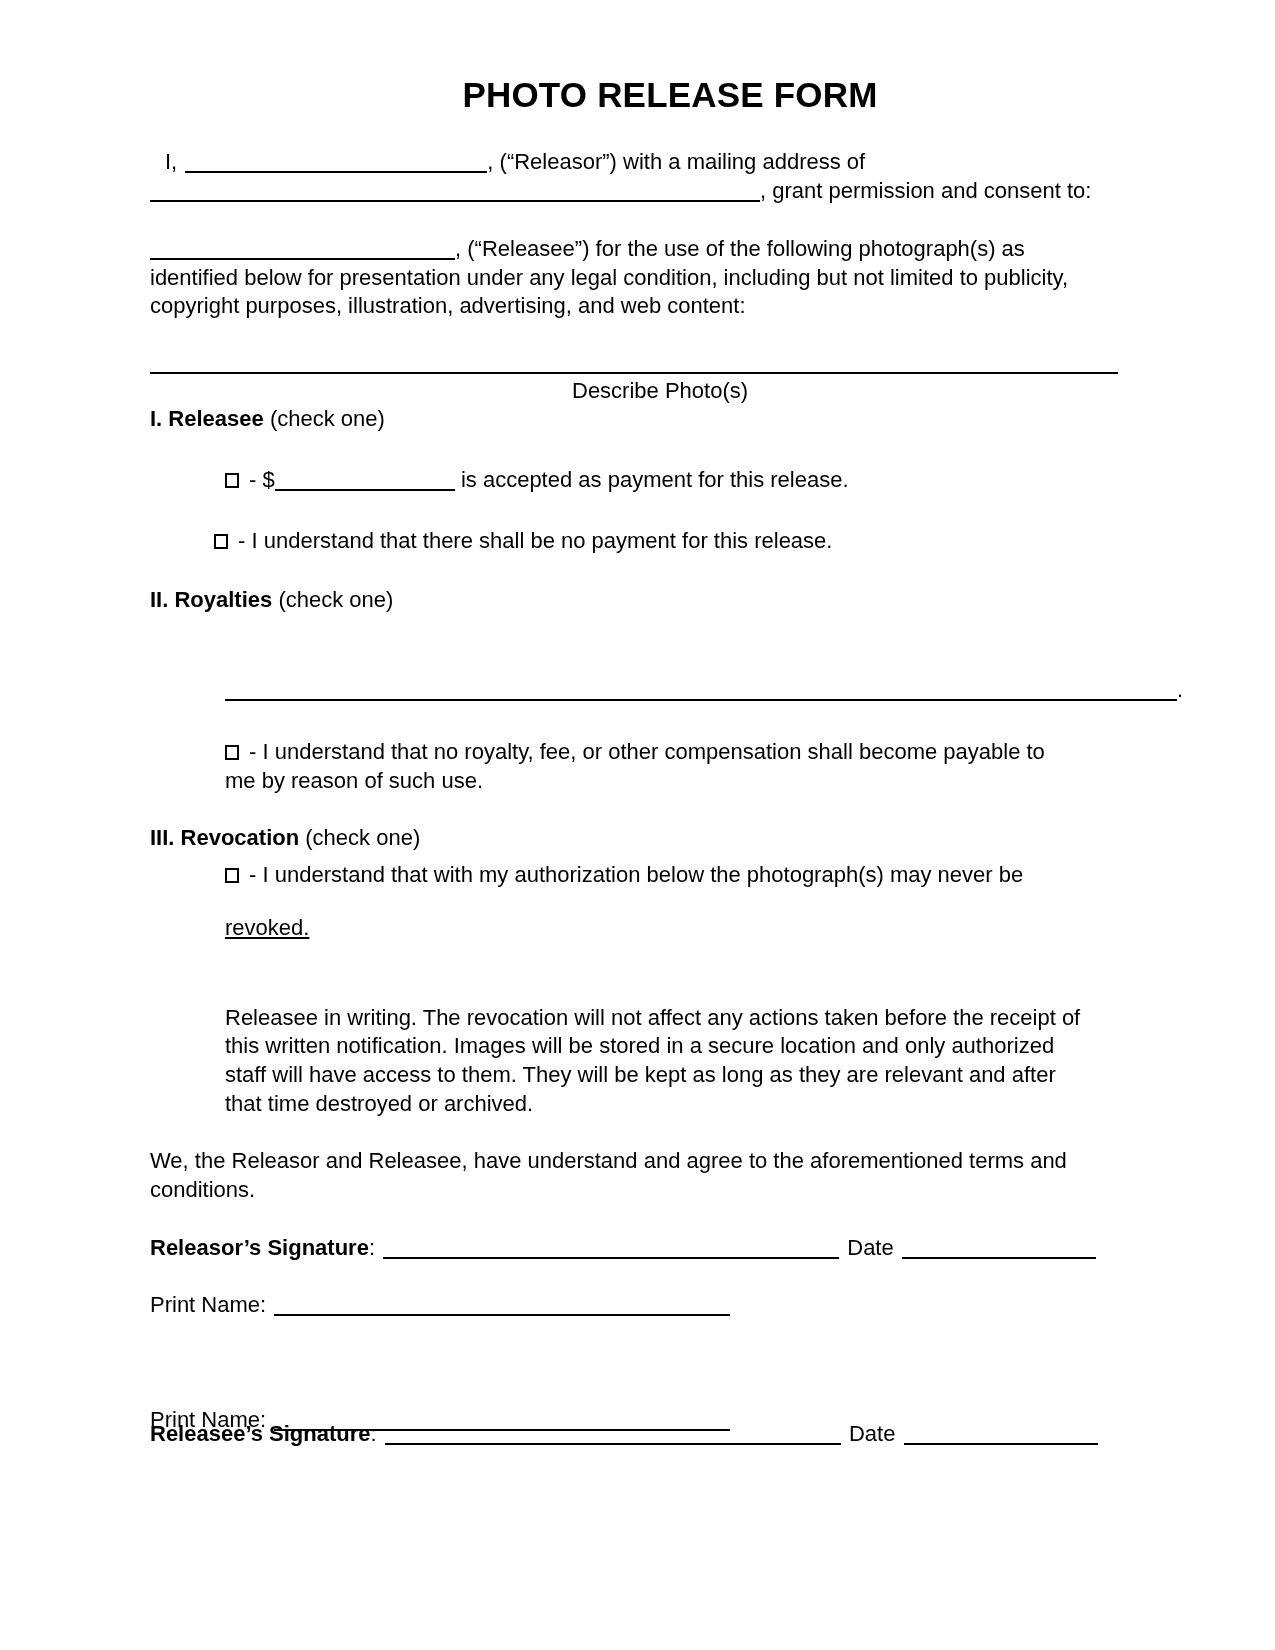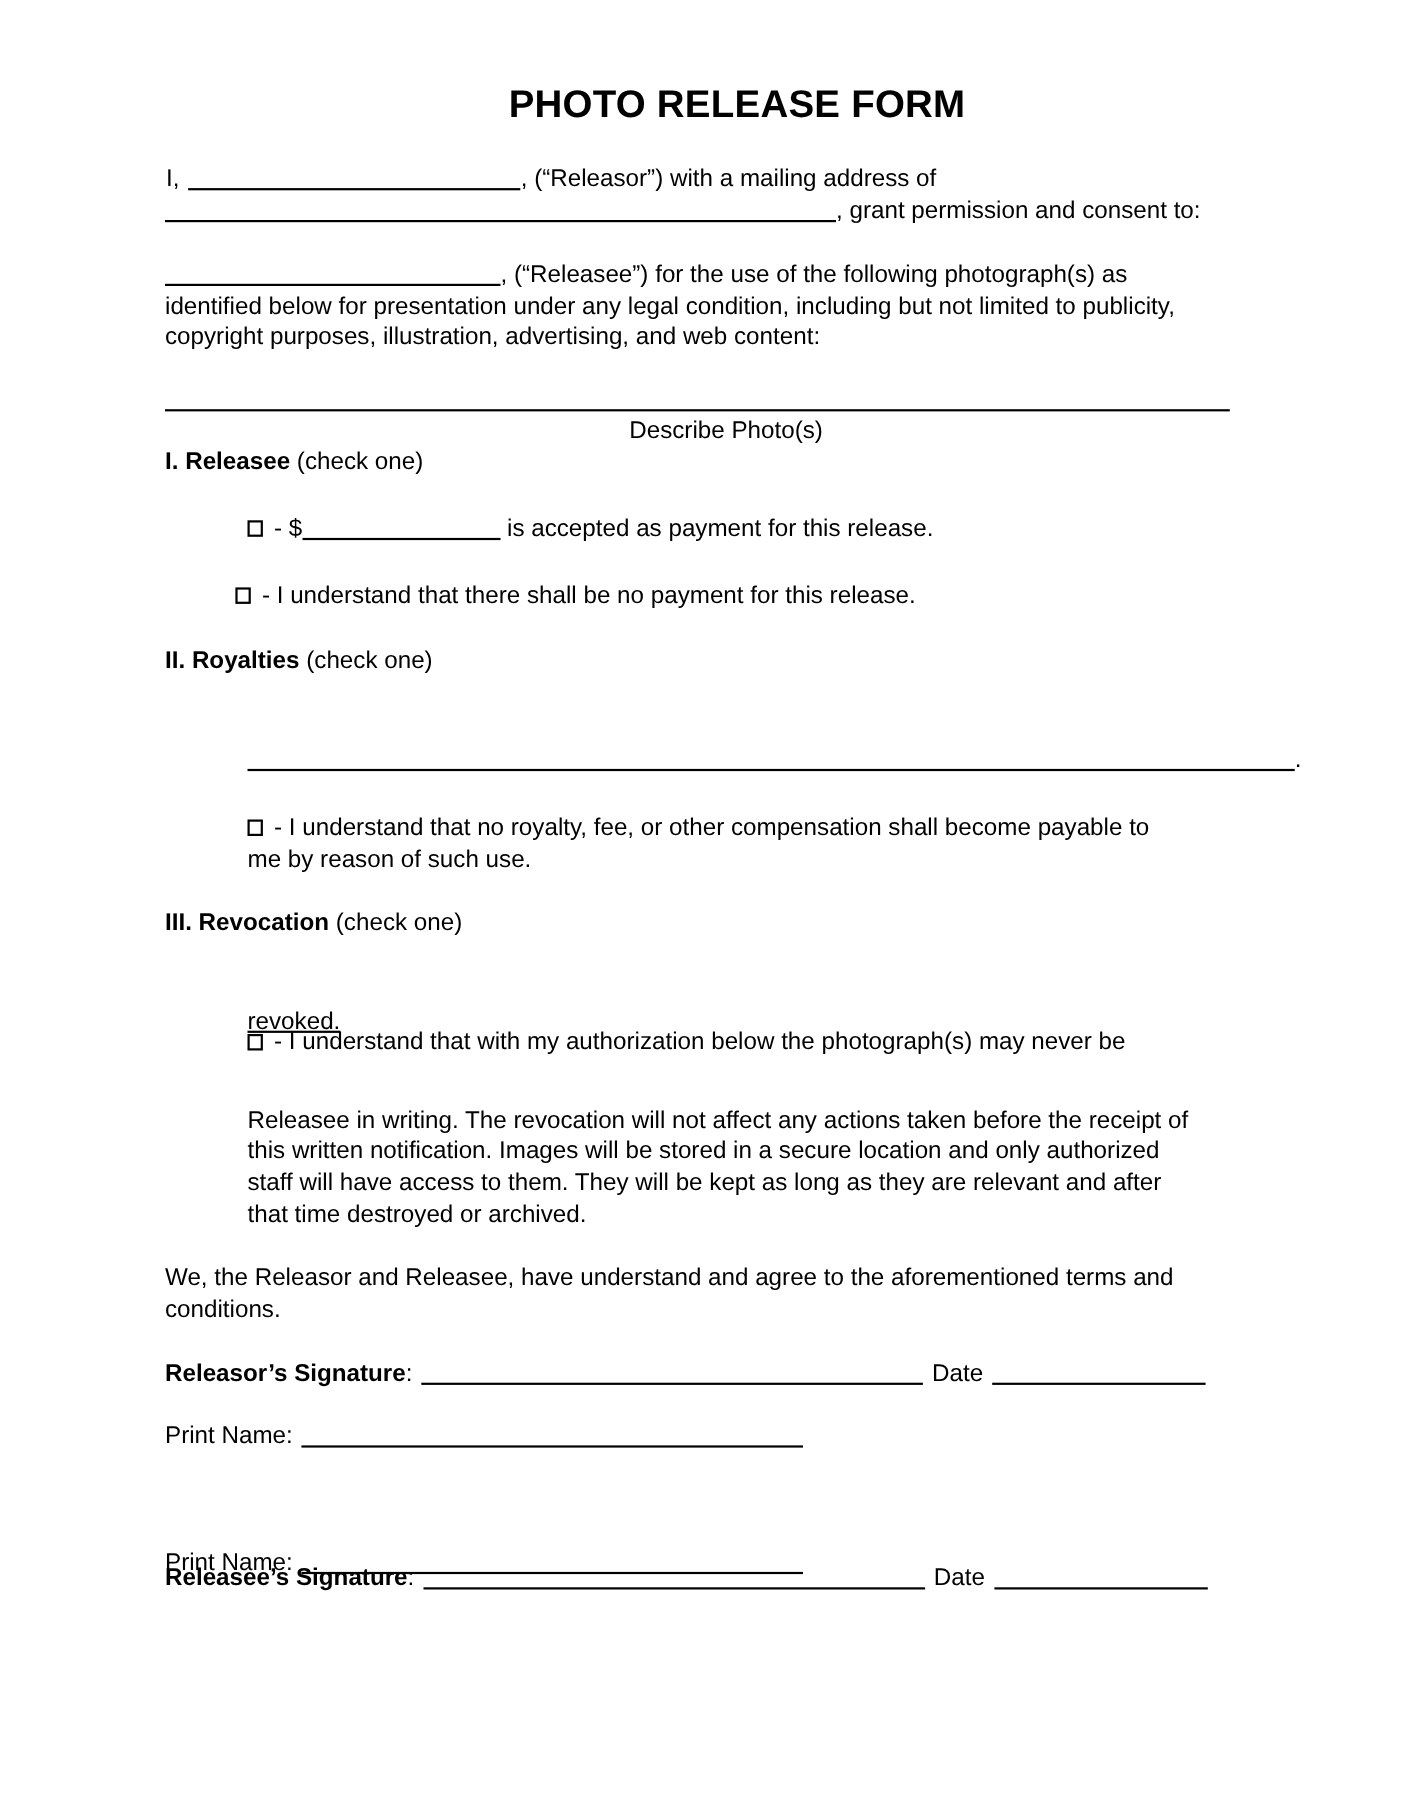--- a/index.html
+++ b/index.html
@@ -19,21 +19,21 @@
   .b { font-weight: bold; }
   .cb { display: inline-block; width: 14px; height: 15px; border: 2px solid #000; box-sizing: border-box; vertical-align: -1px; margin-right: 4px; }
 </style>
 </head>
 <body>
 
 <div class="page">
 
   <div class="title">PHOTO RELEASE FORM</div>
 
-  <div class="abs" style="left:151px; top:147px;text-align:right;">
+  <div class="abs" style="left:165px; top:147px;text-align:right;">
     <span>I,</span>
     <span class="blank" style="width:302px; margin-left:2px;"></span><span>, (“Releasor”) with a mailing address of</span>
   </div>
 
   <div class="abs" style="left:150px; top:176px;">
     <span class="blank" style="width:610px;"></span><span>, grant permission and consent to:</span>
   </div>
 
   <div class="abs" style="left:150px; top:234px;">
     <span class="blank" style="width:305px;"></span><span>, (“Releasee”) for the use of the following photograph(s) as</span>
@@ -64,21 +64,21 @@
   </div>
   <div class="abs" style="left:225px; top:737px;">
     <span class="cb"></span><span> - I understand that no royalty, fee, or other compensation shall become payable to</span>
   </div>
   <div class="abs" style="left:225px; top:766px;">me by reason of such use.</div>
 
   <div class="abs" style="left:150px; top:823px;text-align:center;">
     <span class="b">III. Revocation</span>
     <span>(check one)</span>
   </div>
-  <div class="abs" style="left:225px; top:932px;">
+  <div class="abs" style="left:225px; top:860px;">
     <span class="cb"></span><span> - I understand that with my authorization below the photograph(s) may never be</span>
   </div>
   <div class="abs" style="left:225px; top:913px;text-decoration:underline;">revoked.</div>
 
   <div class="abs" style="left:225px; top:1003px;">Releasee in writing. The revocation will not affect any actions taken before the receipt of</div>
   <div class="abs" style="left:225px; top:1031px;">this written notification. Images will be stored in a secure location and only authorized</div>
   <div class="abs" style="left:225px; top:1060px;">staff will have access to them. They will be kept as long as they are relevant and after</div>
   <div class="abs" style="left:150px; top:1146px;">We, the Releasor and Releasee, have understand and agree to the aforementioned terms and</div>
 
   <div class="abs" style="left:225px; top:1089px;">that time destroyed or archived.</div>

